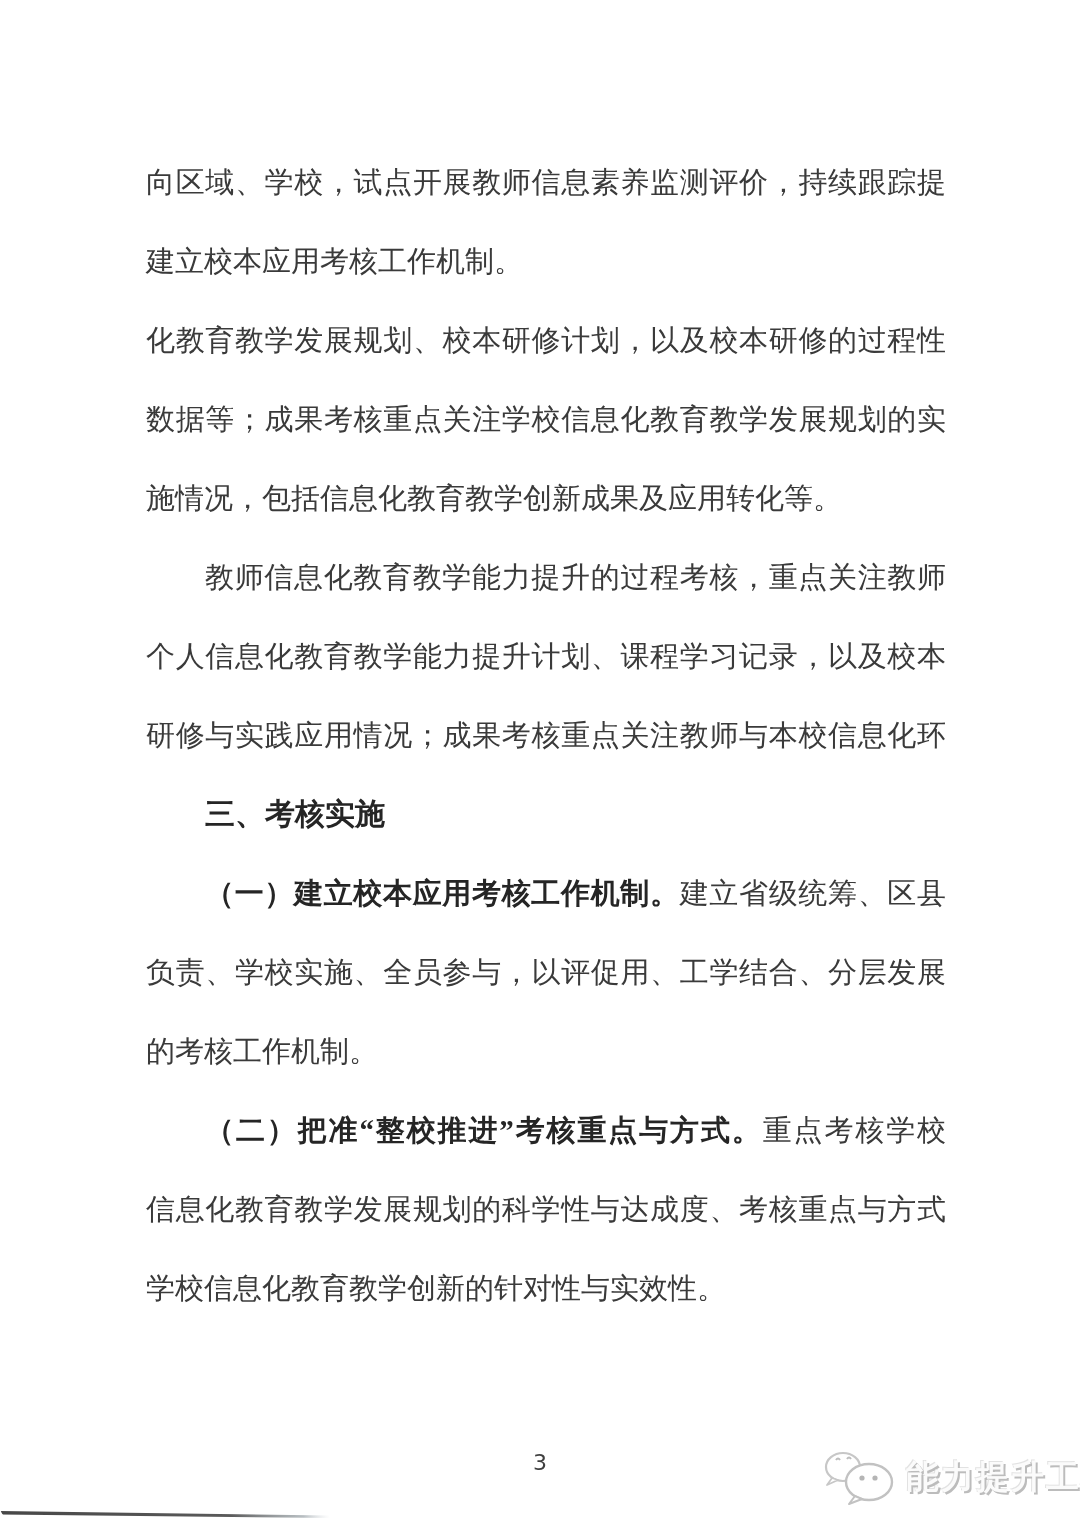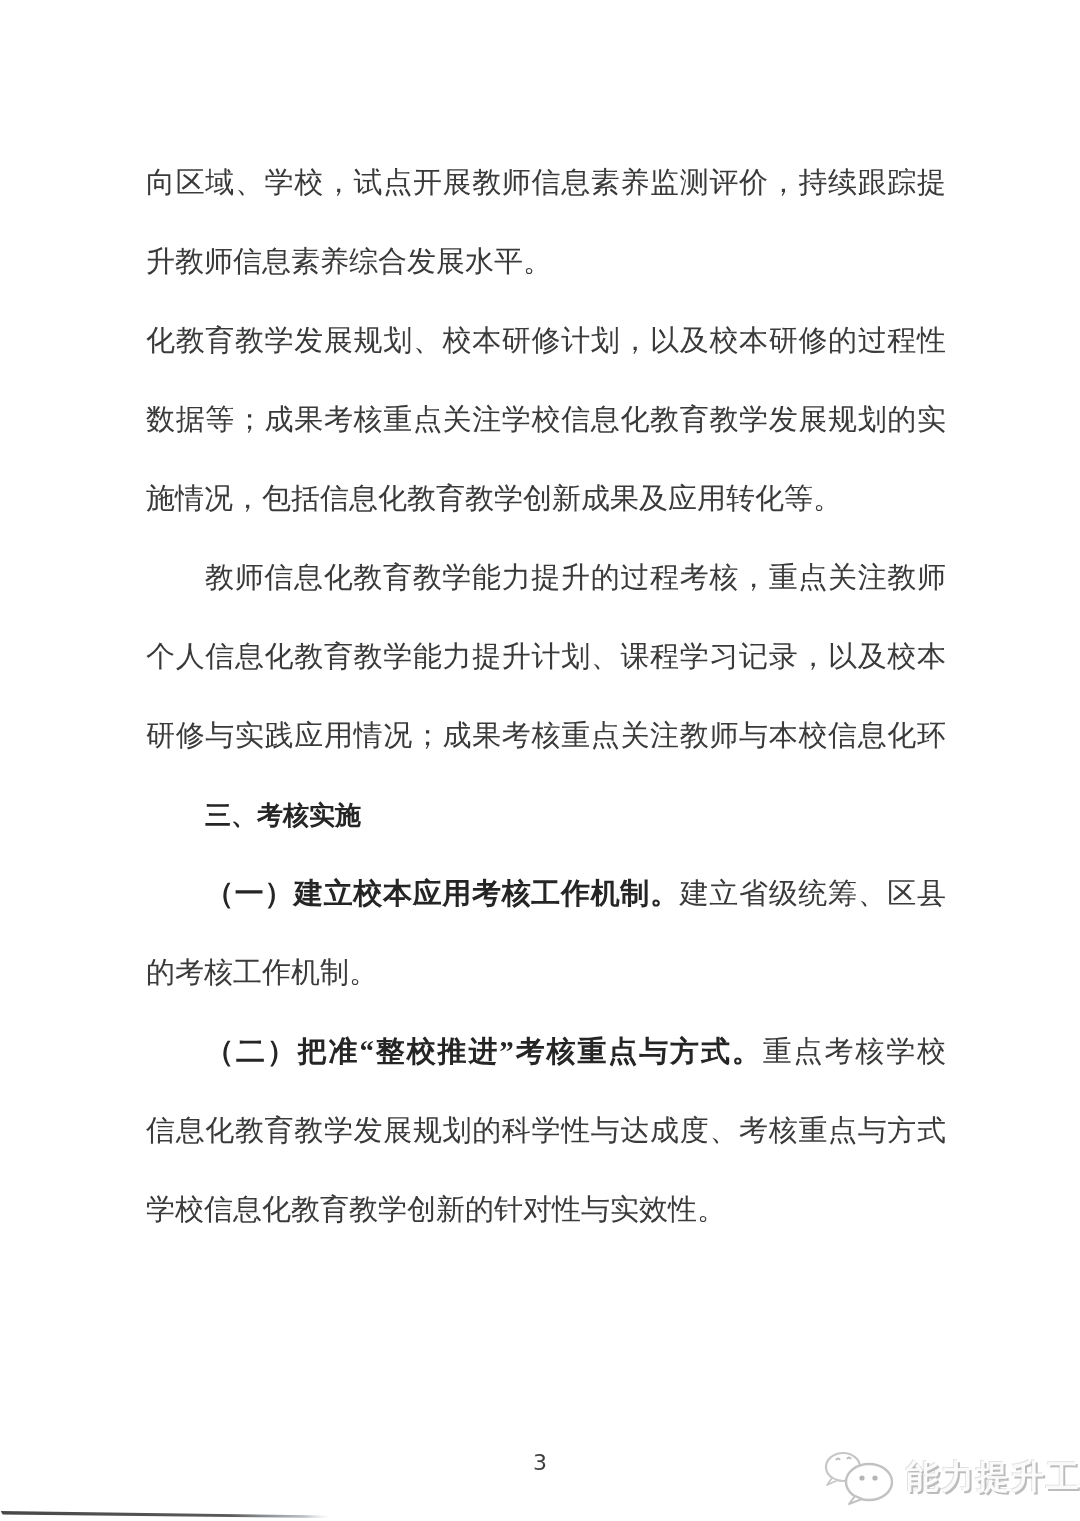--- a/index.html
+++ b/index.html
@@ -20,21 +20,21 @@
     line-height:50px;
     font-size:29px;
     color:#3a3a3a;
     text-align:justify;
     text-align-last:justify;
     white-space:nowrap;
   }
   .line.end{text-align-last:left;}
   .line.ind{text-indent:59px;}
   .b{font-weight:700;color:#252525;}
-  .hd .b{font-size:26px;}
+  .hd .b{font-size:30px;}
   .pagenum{
     position:absolute;
     left:0;top:1450px;width:1080px;
     text-align:center;
     font-size:22px;
     color:#3f3f3f;
     font-family:"DejaVu Sans","Liberation Sans",sans-serif;
   }
   .watermark{
     position:absolute;
@@ -52,29 +52,30 @@
   }
   .scan-artifact{position:absolute;left:0;top:1504px;}
 </style>
 </head>
 <body>
 
 <div class="page">
 
   <main class="doc">
     <p class="line"><span>向区域、学校，试点开展教师信息素养监测评价，持续跟踪提</span></p>
-    <p class="line end"><span>升教师信息素养综合发展水平。</span></p>
+    <p class="line end"><span>建立校本应用考核工作机制。</span></p>
     <p class="line"><span>化教育教学发展规划、校本研修计划，以及校本研修的过程性</span></p>
     <p class="line"><span>数据等；成果考核重点关注学校信息化教育教学发展规划的实</span></p>
     <p class="line end"><span>施情况，包括信息化教育教学创新成果及应用转化等。</span></p>
     <p class="line ind"><span>教师信息化教育教学能力提升的过程考核，重点关注教师</span></p>
     <p class="line"><span>个人信息化教育教学能力提升计划、课程学习记录，以及校本</span></p>
     <p class="line"><span>研修与实践应用情况；成果考核重点关注教师与本校信息化环</span></p>
     <p class="line ind end hd"><span class="b">三、考核实施</span></p>
     <p class="line ind"><span class="b">（一）建立校本应用考核工作机制。</span><span>建立省级统筹、区县</span></p>
+    <p class="line"><span>负责、学校实施、全员参与，以评促用、工学结合、分层发展</span></p>
     <p class="line end"><span>的考核工作机制。</span></p>
     <p class="line ind"><span class="b">（二）把准“整校推进”考核重点与方式。</span><span>重点考核学校</span></p>
     <p class="line"><span>信息化教育教学发展规划的科学性与达成度、考核重点与方式</span></p>
     <p class="line end"><span>学校信息化教育教学创新的针对性与实效性。</span></p>
 
   </main>
 
   <div class="pagenum">3</div>
 
   <div class="watermark">

